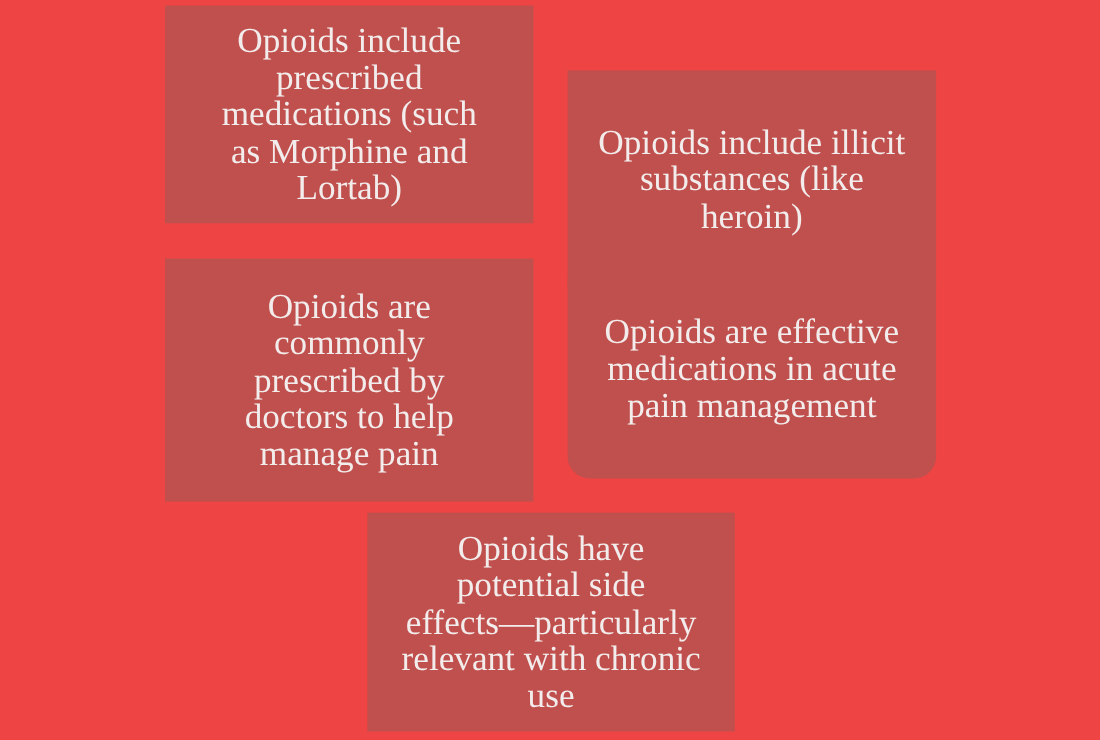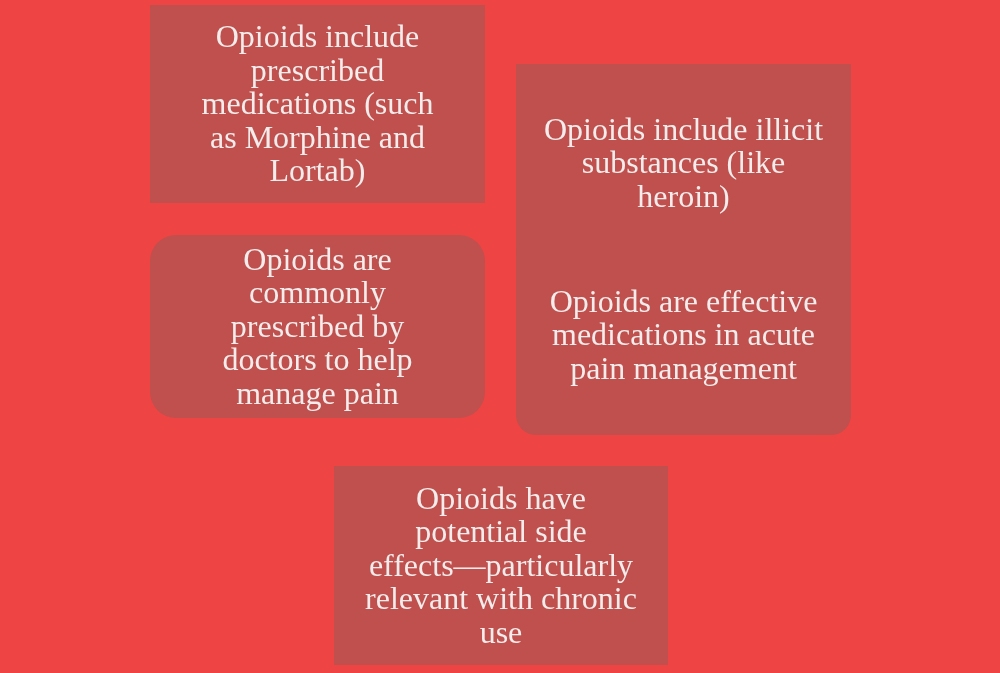--- a/index.html
+++ b/index.html
@@ -24,21 +24,21 @@
     justify-content: center;
     text-align: center;
     font-size: 32px;
     line-height: 1.05;
     white-space: pre-line;
     box-sizing: border-box;
     padding: 4px 2px;
   }
   .box-1 { left: 150px; top: 5px;   width: 335px; height: 198px; }
   .box-2 { left: 516px; top: 17px;   width: 335px; height: 198px; margin-top: 47px; }
-  .box-3 { left: 150px; top: 235px; width: 335px; height: 183px; border-radius: 26px; }
+  .box-3 { left: 150px; top: 235px; width: 335px; height: 221px; }
   .box-4 { left: 516px; top: 235px; width: 335px; height: 200px; border-radius: 20px; }
   .box-5 { left: 334px; top: 466px; width: 334px; height: 199px; text-align: center; }
 </style>
 </head>
 <body>
 
 <div class="stage">
   <div class="fact-box box-1">Opioids include
 prescribed
 medications (such

